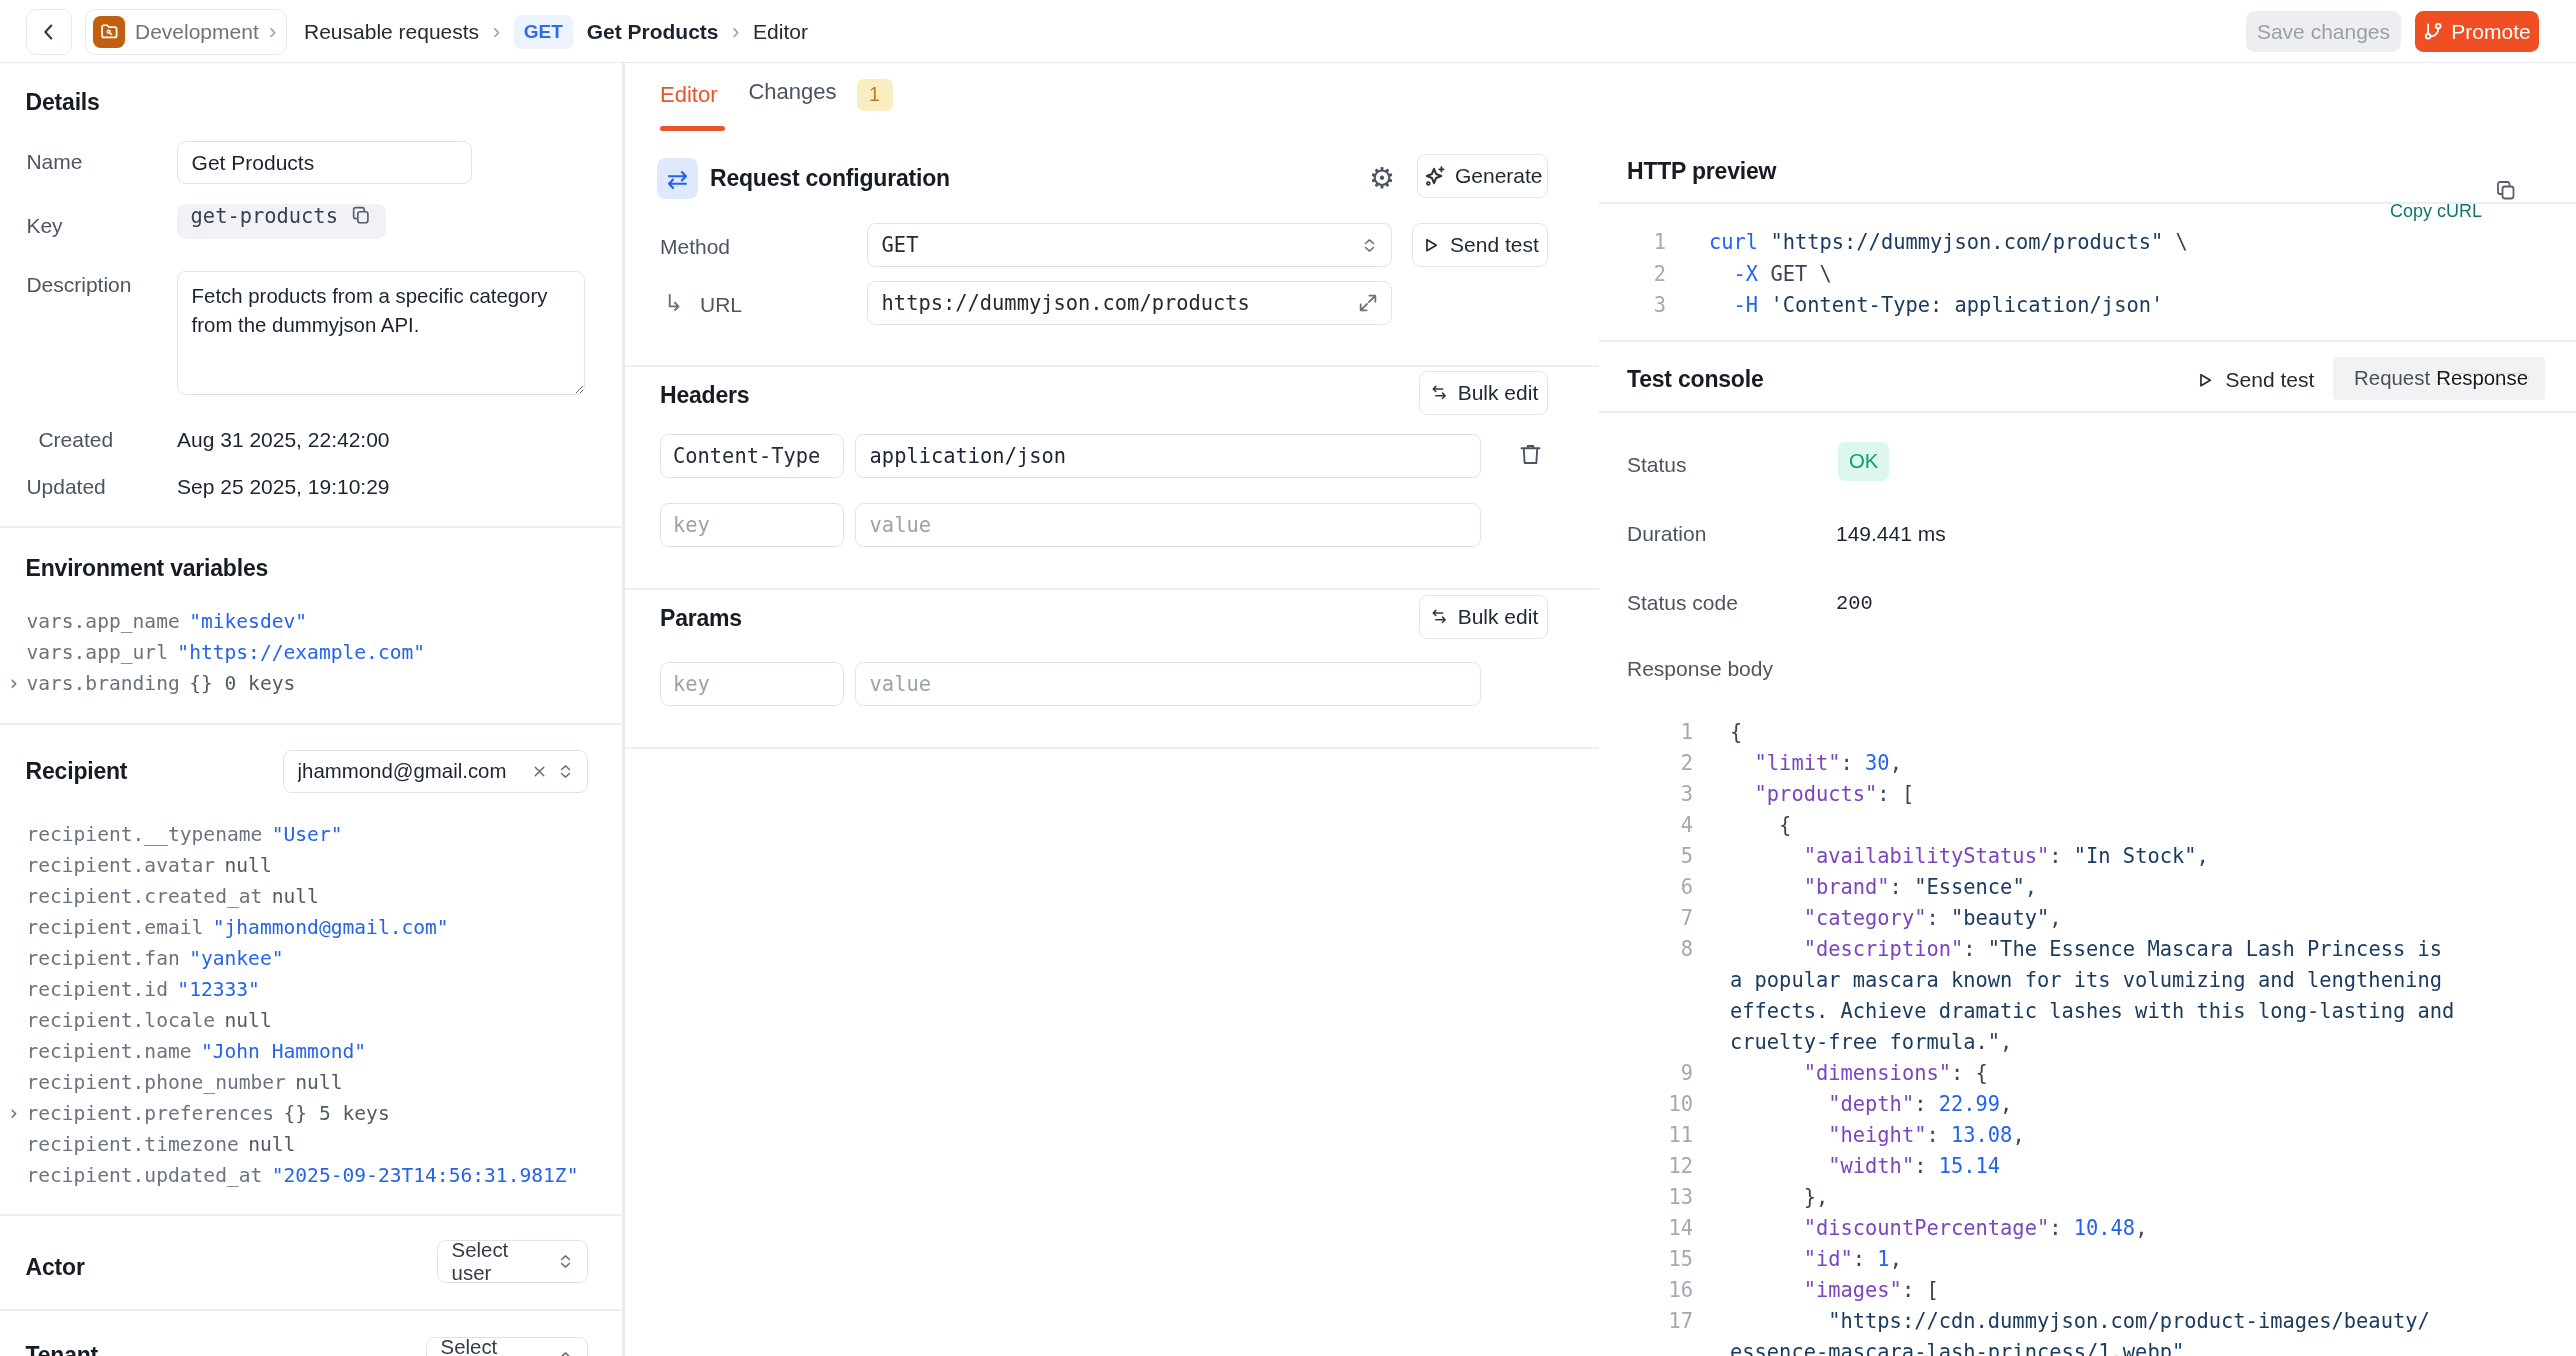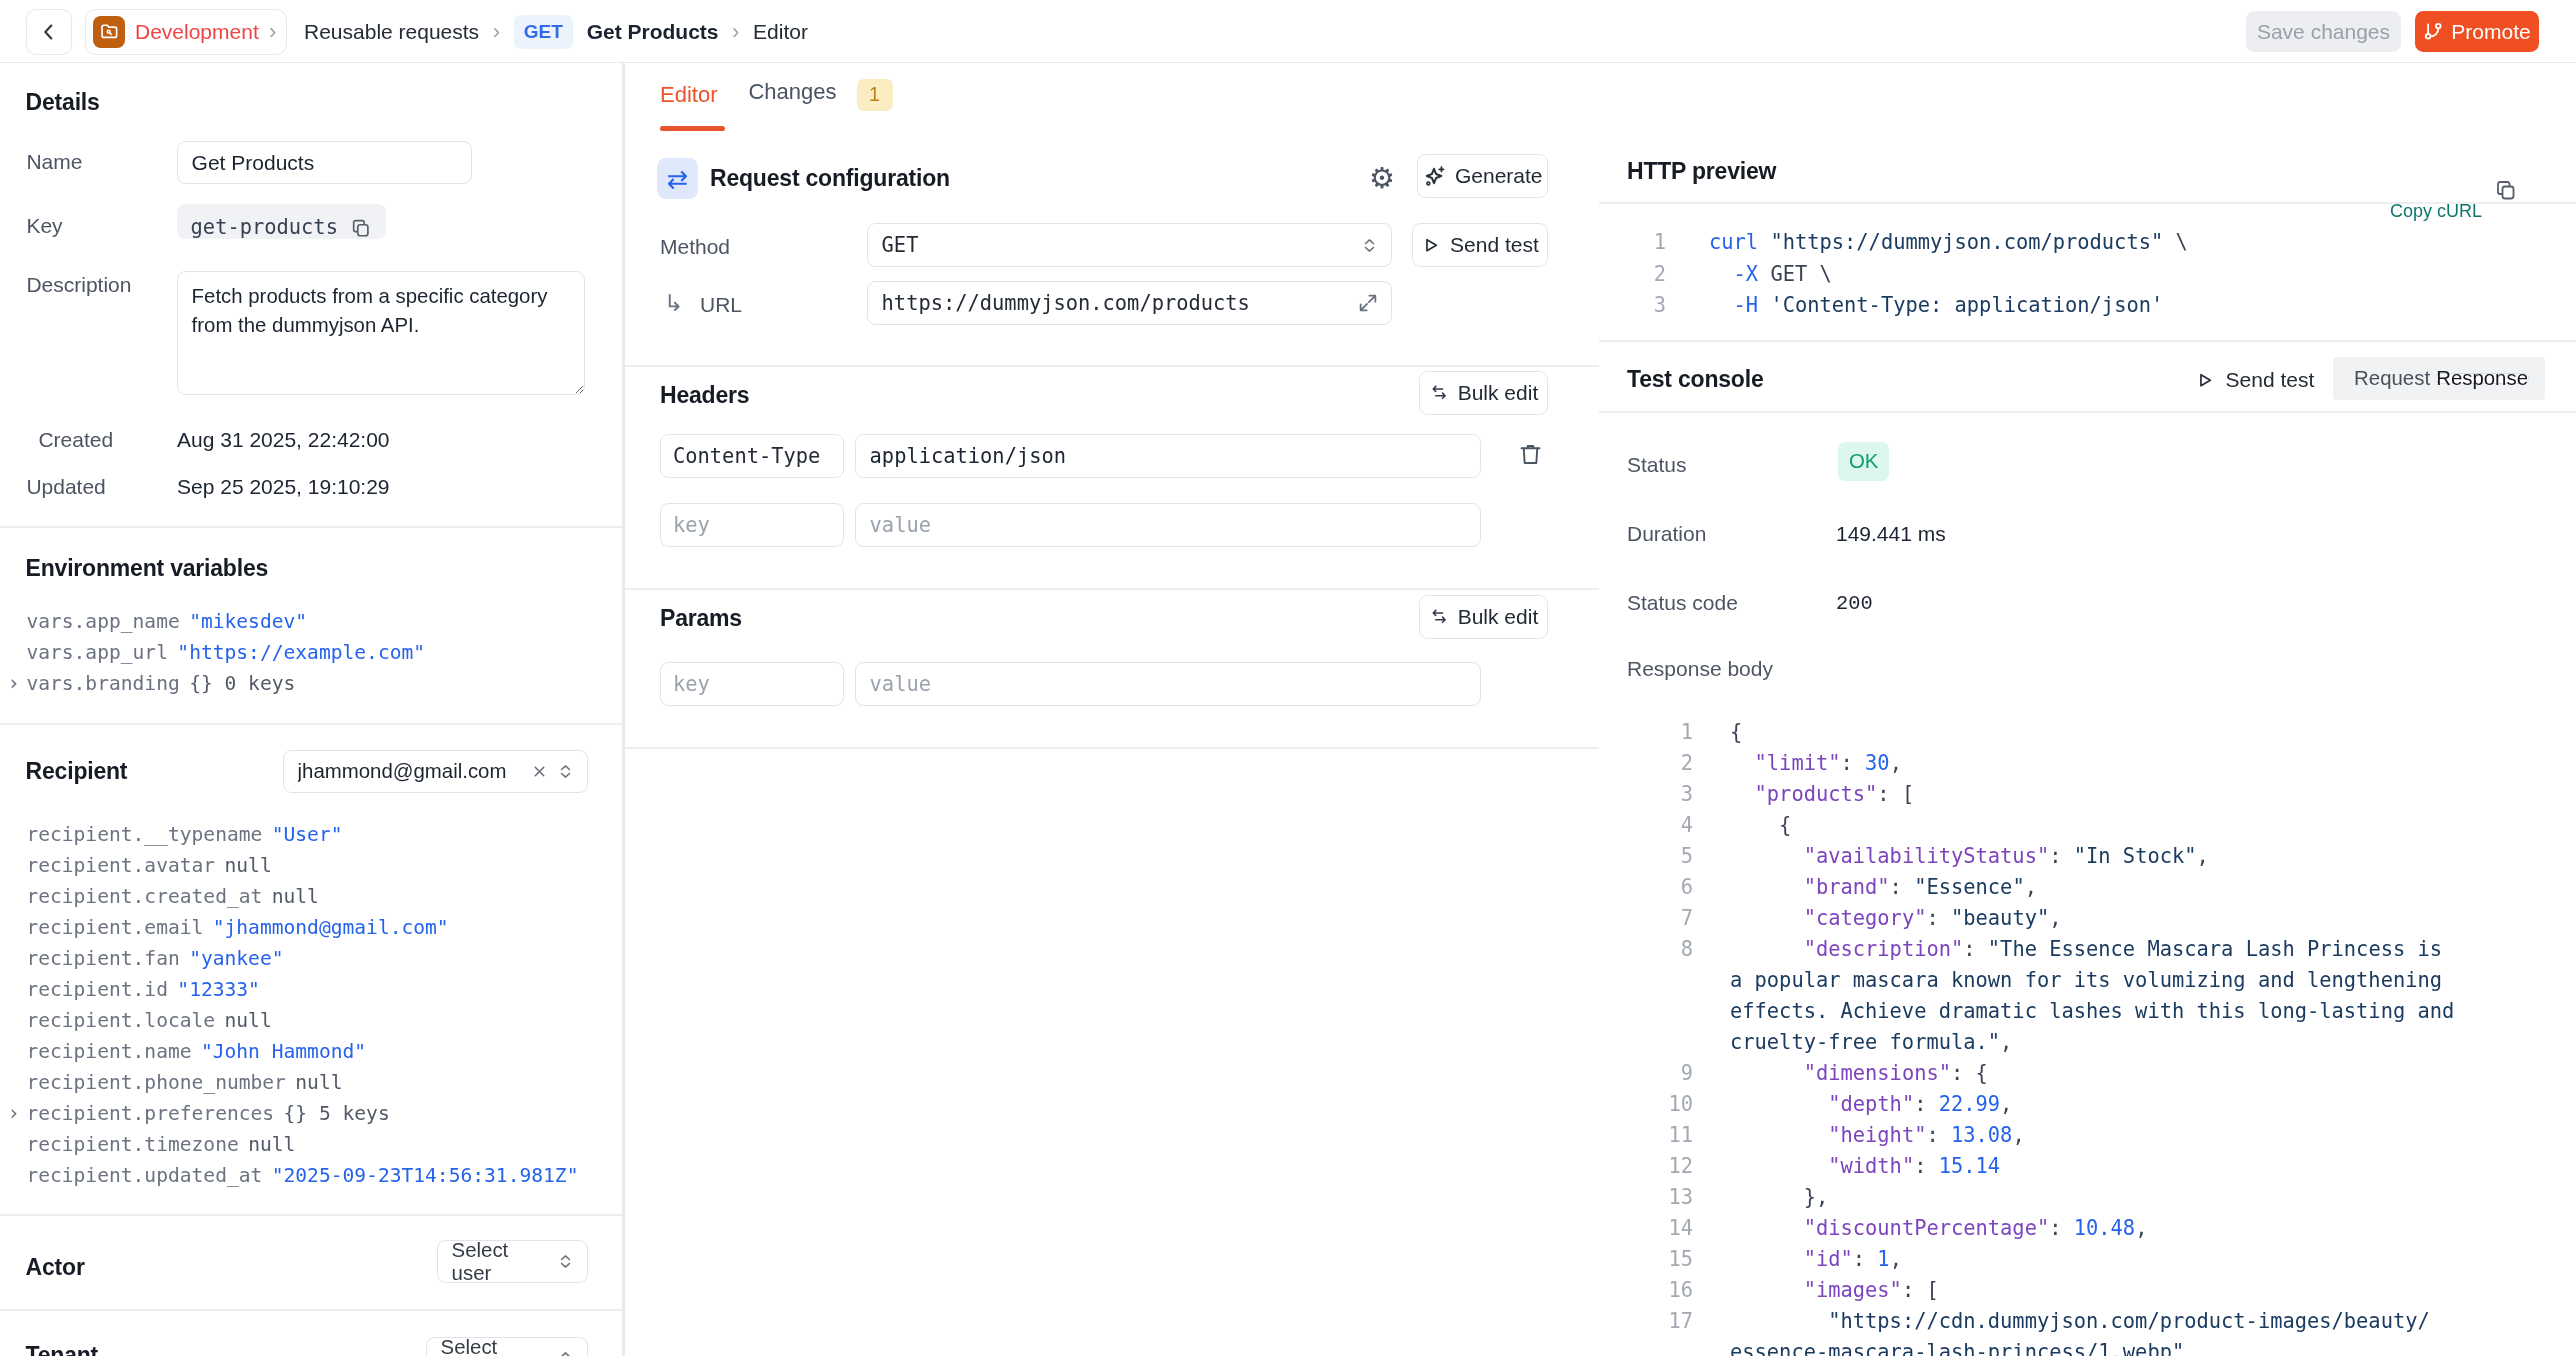--- a/index.html
+++ b/index.html
@@ -83,21 +83,21 @@
         </svg>
     </div>
     <div class="abs chip" style="left:85px;top:8.5px;">
       <span class="chip-icon">
         <svg width="20.4" height="20.4" viewBox="0 0 24 24">
             <path d="M3.5 7a2 2 0 0 1 2-2h4.2l2 2.3h7a2 2 0 0 1 2 2v8a2 2 0 0 1-2 2h-13a2 2 0 0 1-2-2z" fill="none" stroke="#fff" stroke-width="2"></path>
             <circle cx="11.4" cy="12.6" r="1.7" fill="none" stroke="#fff" stroke-width="1.7"></circle>
             <path d="M12.8 14l2 2" stroke="#fff" stroke-width="1.7" stroke-linecap="round"></path>
           </svg>
       </span>
-      <span style="font-size:21px;font-weight:500;color:#ef4444;">Development</span>
+      <span style="font-size:21px;font-weight:500;color:#737373;">Development</span>
       <span class="crumb-sep">›</span>
     </div>
     <div class="abs" style="left:304px;top:0;height:63px;display:flex;align-items:center;gap:13.6px;">
       <span style="font-size:21px;font-weight:500;color:#242B35;cursor:pointer;">Reusable requests</span>
       <span class="crumb-sep">›</span>
       <span class="method-badge">GET</span>
       <span style="font-size:21px;font-weight:700;color:#1B2230;">Get Products</span>
       <span class="crumb-sep">›</span>
       <span style="font-size:21px;font-weight:500;color:#242B35;">Editor</span>
     </div>
@@ -113,21 +113,21 @@
     </div>
   </header>
 
   <aside id="sidebar">
     <div class="abs h" style="left:25.6px;top:25.6px;">Details</div>
 
     <div class="abs lbl" style="left:26.4px;top:87px;">Name</div>
     <input class="abs" style="left: 177px; top: 78px; width: 295px; height: 43px; font-size: 21px; padding: 0px 13.6px;" value="Get Products">
 
     <div class="abs lbl" style="left:26.4px;top:151px;">Key</div>
-    <div class="abs" style="left:177px;top:141px;height:35px;padding:0 13.6px;background:#F1F2F5;border-radius:8.5px;display:inline-flex;align-items:flex-end;gap:12px;">
+    <div class="abs" style="left:177px;top:141px;height:35px;padding:0 13.6px;background:#F1F2F5;border-radius:8.5px;display:inline-flex;align-items:flex-start;gap:12px;">
       <span class="mono" style="font-size:20.4px;color:#374151;">get-products</span>
       <svg width="22" height="22" viewBox="0 0 24 24" style="cursor:pointer;">
           <rect x="8.5" y="8.5" width="11" height="12" rx="2.5" fill="none" stroke="#565E6A" stroke-width="1.8"></rect>
           <path d="M15.5 8.5V6a2 2 0 0 0-2-2H6a2 2 0 0 0-2 2v8a2 2 0 0 0 2 2h2.5" fill="none" stroke="#565E6A" stroke-width="1.8"></path>
         </svg>
     </div>
 
     <div class="abs lbl" style="left:26.4px;top:210px;text-align:right;">Description</div>
     <textarea class="abs" style="left: 177px; top: 208px; width: 408px; height: 124px; font-size: 20.4px; line-height: 29px; padding: 10.2px 13.6px; resize: both;">Fetch products from a specific category from the dummyjson API.</textarea>
 

